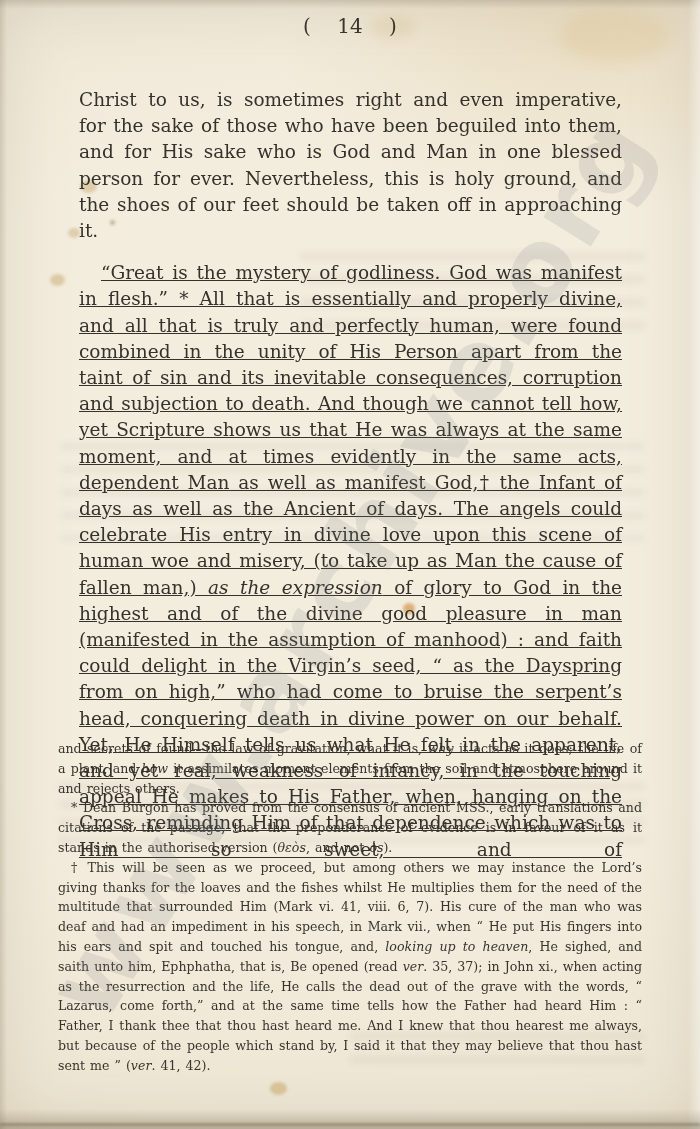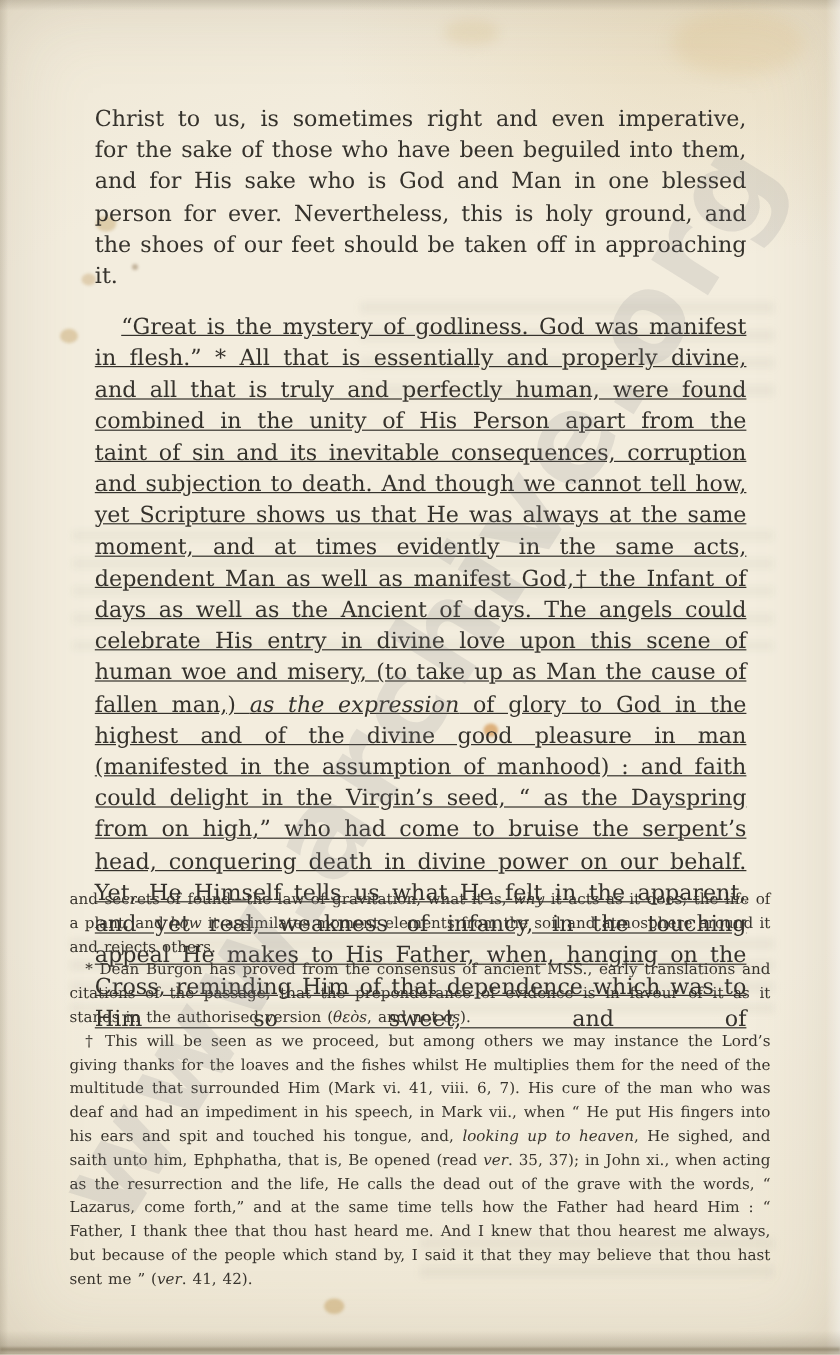--- a/index.html
+++ b/index.html
@@ -94,20 +94,21 @@
 
   <div class="stain stain-1"></div>
   <div class="stain stain-2"></div>
   <div class="stain stain-3"></div>
   <div class="stain stain-4"></div>
   <div class="stain stain-5"></div>
   <div class="stain stain-6"></div>
   <div class="stain stain-7"></div>
   <div class="stain stain-8"></div>
 
+  <div class="page-header">( 14 )</div>
 
   <div class="main-text">
     <p><span>Christ to us, is sometimes right and even imperative, for the sake of those who have been beguiled into them, and for His sake who is God and Man in one blessed person for ever. Nevertheless, this is holy ground, and the shoes of our feet should be taken off in approaching it.</span></p>
     <p class="indented continues"><span>“Great is the mystery of godliness. God was manifest in flesh.” * All that is essentially and properly divine, and all that is truly and perfectly human, were found combined in the unity of His Person apart from the taint of sin and its inevitable consequences, corruption and subjection to death. And though we cannot tell how, yet Scripture shows us that He was always at the same moment, and at times evidently in the same acts, dependent Man as well as manifest God,† the Infant of days as well as the Ancient of days. The angels could celebrate His entry in divine love upon this scene of human woe and misery, (to take up as Man the cause of fallen man,) </span><i>as the expression</i><span> of glory to God in the highest and of the divine good pleasure in man (manifested in the assumption of manhood) : and faith could delight in the Virgin’s seed, “ as the Dayspring from on high,” who had come to bruise the serpent’s head, conquering death in divine power on our behalf. Yet, He Himself tells us what He felt in the apparent, and yet real, weakness of infancy, in the touching appeal He makes to His Father, when, hanging on the Cross, reminding Him of that dependence which was to Him so sweet, and of</span></p>
   </div>
 
   <div class="footnotes">
     <p><span>and secrets of found—the law of gravitation, what it is, </span><i>why</i><span> it acts as it does; the life of a plant, and </span><i>how</i><span> it assimilates moment elements from the soil and atmosphere around it and rejects others.</span></p>
     <p class="indented"><span>* Dean Burgon has proved from the consensus of ancient MSS., early translations and citations of the passage, that the preponderance of evidence is in favour of it as it stands in the authorised version (</span><i>θεὸs</i><span>, and not </span><i>ὁs</i><span>).</span></p>
     <p class="indented"><span>† This will be seen as we proceed, but among others we may instance the Lord’s giving thanks for the loaves and the fishes whilst He multiplies them for the need of the multitude that surrounded Him (Mark vi. 41, viii. 6, 7). His cure of the man who was deaf and had an impediment in his speech, in Mark vii., when “ He put His fingers into his ears and spit and touched his tongue, and, </span><i>looking up to heaven</i><span>, He sighed, and saith unto him, Ephphatha, that is, Be opened (read </span><i>ver</i><span>. 35, 37); in John xi., when acting as the resurrection and the life, He calls the dead out of the grave with the words, “ Lazarus, come forth,” and at the same time tells how the Father had heard Him : “ Father, I thank thee that thou hast heard me. And I knew that thou hearest me always, but because of the people which stand by, I said it that they may believe that thou hast sent me ” (</span><i>ver</i><span>. 41, 42).</span></p>

